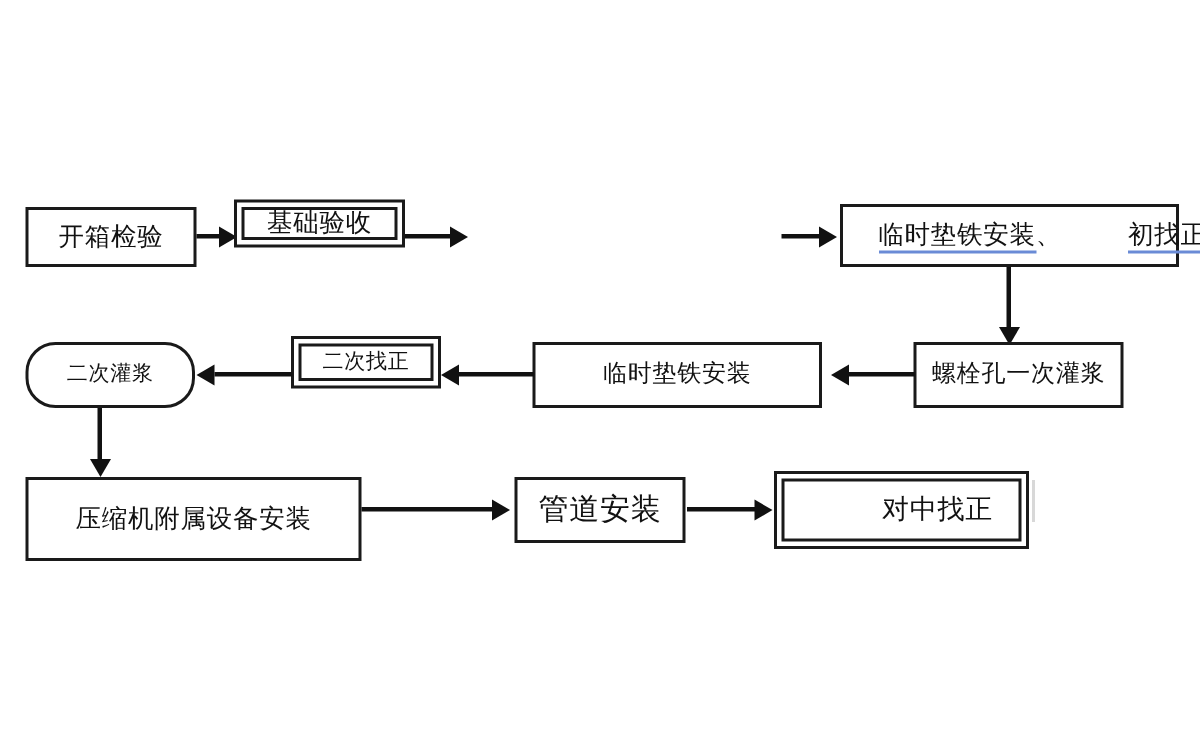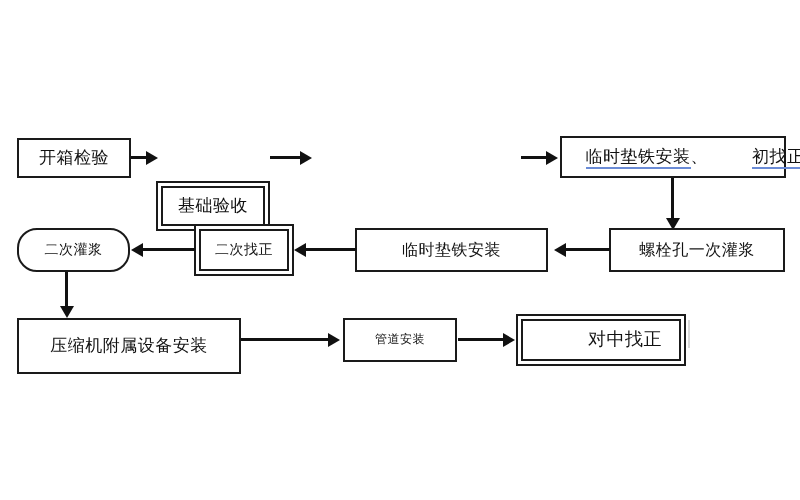--- a/index.html
+++ b/index.html
@@ -100,21 +100,21 @@
 
 <div id="canvas">
 
   <div class="node" style="left:17px; top:138px; width:114px; height:40px; font-size:17px;">
     <span class="label">开箱检验</span>
   </div>
 
   <div class="hline" style="left:131px; top:156px; width:22px;"></div>
   <div class="arrow right" style="left:146px; top:151px;"></div>
 
-  <div class="node double" style="left:156px; top:133px; width:114px; height:50px;margin-top:48px;">
+  <div class="node double" style="left:156px; top:133px; width:114px; height:32px;">
     <div class="inner" style="font-size:17px;">
       <span class="label">基础验收</span>
     </div>
   </div>
 
   <div class="hline" style="left:270px; top:156px; width:32px;"></div>
   <div class="arrow right" style="left:300px; top:151px;"></div>
 
 
   <div class="hline" style="left:521px; top:156px; width:28px;"></div>
@@ -122,35 +122,35 @@
 
   <div class="node" style="left:560px; top:136px; width:226px; height:42px; font-size:17px;">
     <span class="label">
       <span class="lnk">临时垫铁安装</span><span>、</span><span class="lnk">初找正</span>
     </span>
   </div>
 
   <div class="vline" style="left:671px; top:178px; width:3px; height:44px;"></div>
   <div class="arrow down" style="left:666px; top:218px;"></div>
 
-  <div class="node" style="left:609px; top:228px; width:176px; height:44px; font-size:16px;">
+  <div class="node" style="left:609px; top:228px; width:140px; height:44px; font-size:16px;">
     <span class="label">螺栓孔一次灌浆</span>
   </div>
 
   <div class="hline" style="left:566px; top:248px; width:44px;"></div>
   <div class="arrow left" style="left:554px; top:243px;"></div>
 
   <div class="node" style="left:355px; top:228px; width:193px; height:44px; font-size:16px;">
     <span class="label">临时垫铁安装</span>
   </div>
 
   <div class="hline" style="left:305px; top:248px; width:51px;"></div>
   <div class="arrow left" style="left:294px; top:243px;"></div>
 
-  <div class="node double" style="left:194px; top:224px; width:100px; height:52px;">
+  <div class="node double" style="left:194px; top:224px; width:100px; height:35px;">
     <div class="inner" style="font-size:14px;">
       <span class="label">二次找正</span>
     </div>
   </div>
 
   <div class="hline" style="left:143px; top:248px; width:52px;"></div>
   <div class="arrow left" style="left:131px; top:243px;"></div>
 
   <div class="node" style="left:17px; top:228px; width:113px; height:44px; font-size:14px;border-radius:20px;">
     <span class="label">二次灌浆</span>
@@ -159,21 +159,21 @@
   <div class="vline" style="left:65px; top:272px; width:3px; height:38px;"></div>
   <div class="arrow down" style="left:60px; top:306px;"></div>
 
   <div class="node" style="left:17px; top:318px; width:224px; height:56px; font-size:17px;">
     <span class="label">压缩机附属设备安装</span>
   </div>
 
   <div class="hline" style="left:241px; top:338px; width:90px;"></div>
   <div class="arrow right" style="left:328px; top:333px;"></div>
 
-  <div class="node" style="left:343px; top:318px; width:114px; height:44px; font-size:12px;">
+  <div class="node" style="left:343px; top:318px; width:114px; height:44px; font-size:20px;">
     <span class="label">管道安装</span>
   </div>
 
   <div class="hline" style="left:458px; top:338px; width:48px;"></div>
   <div class="arrow right" style="left:503px; top:333px;"></div>
 
   <div class="node double" style="left:516px; top:314px; width:170px; height:52px;">
     <div class="inner" style="font-size:18px;padding-left:48px;">
       <span class="label">对中找正</span>
     </div>

